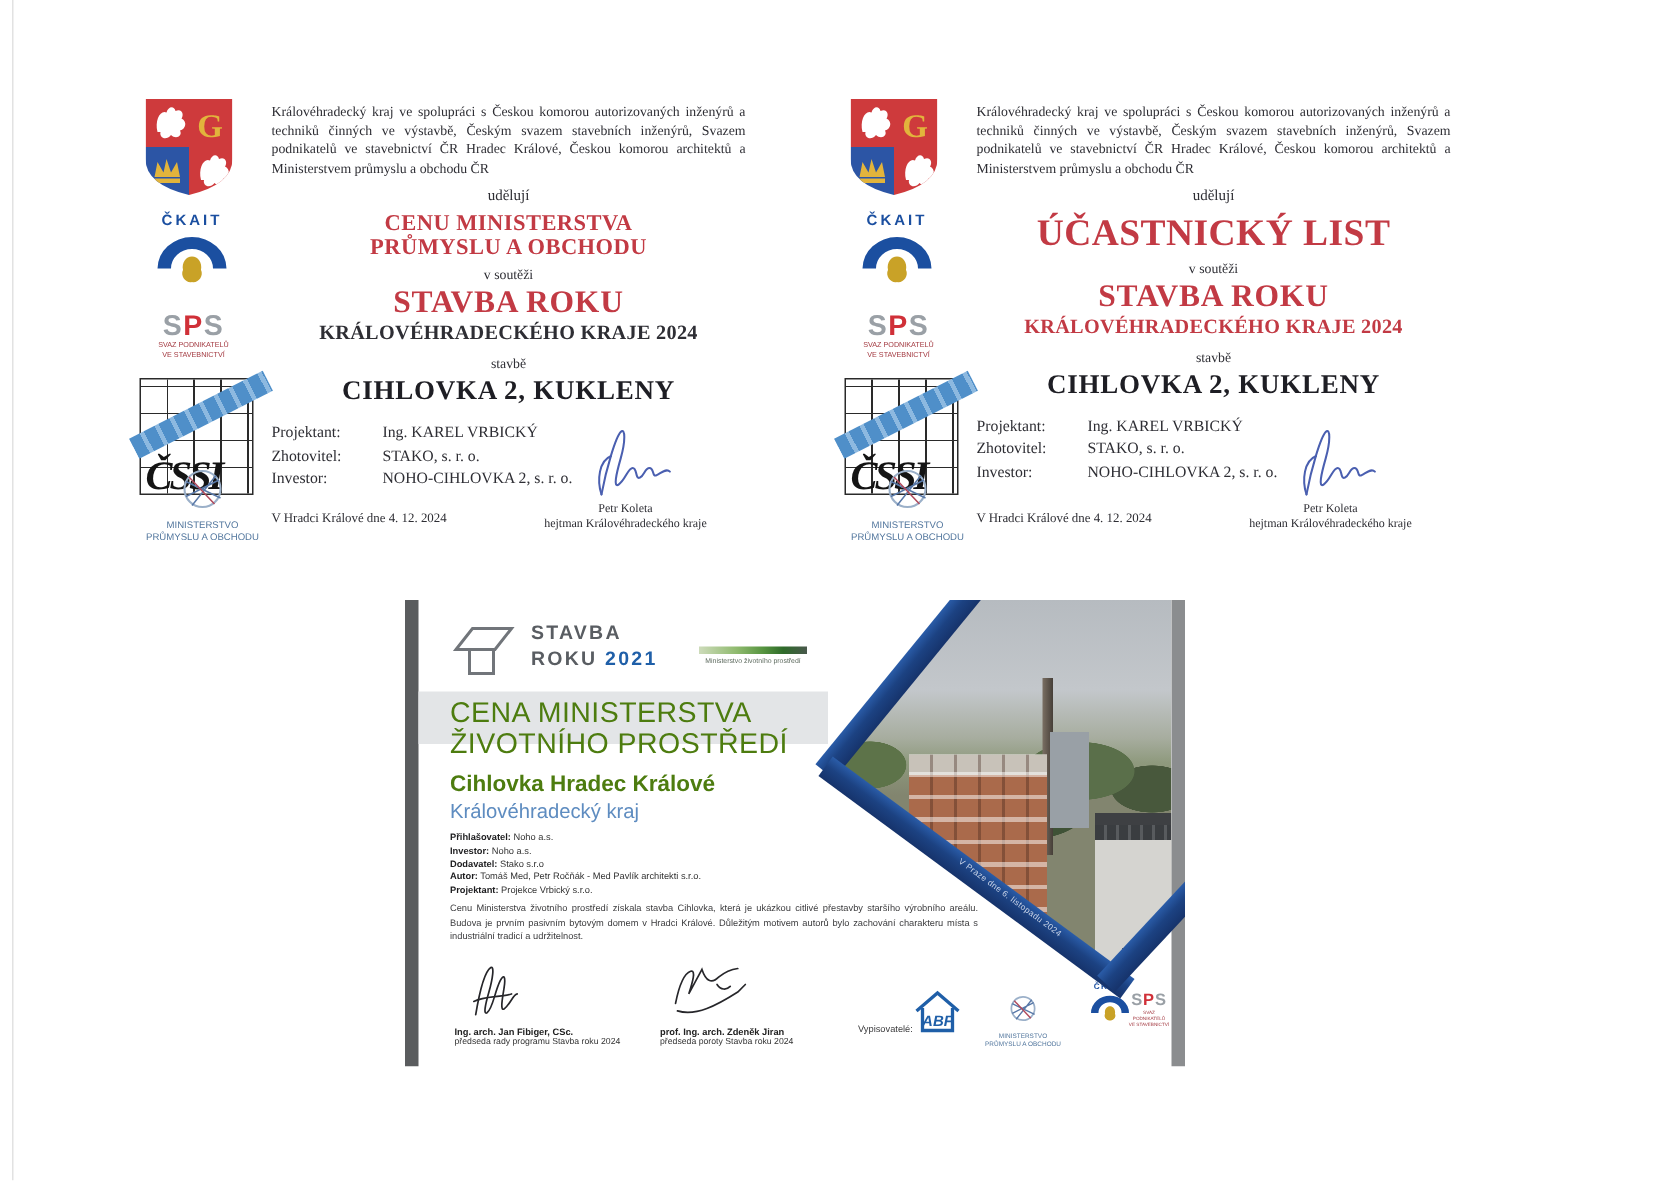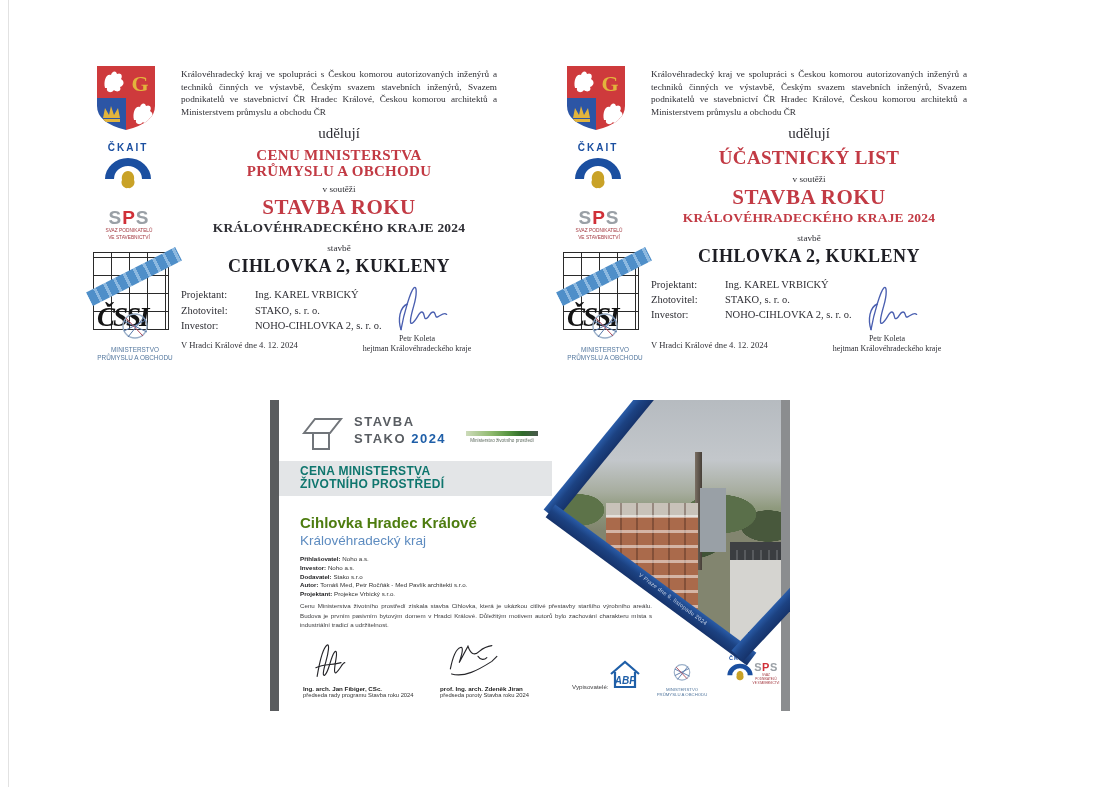--- a/index.html
+++ b/index.html
@@ -26,23 +26,23 @@
              repeating-linear-gradient(90deg,transparent 0 17px,#2a2a2a 17px 18px),#fff;}
   .cssi-band{position:absolute;left:-10px;top:16px;width:100px;height:15px;transform:rotate(-27deg);
              background:repeating-linear-gradient(90deg,#4f8fc9 0 8px,#8db9e0 8px 11px);}
   .cssi-word{position:absolute;left:3px;bottom:-4px;font-family:"Liberation Serif",serif;
              font-style:italic;font-weight:bold;font-size:27px;letter-spacing:-2px;color:#141414;}
   .lg-mpo{position:absolute;left:-6px;top:252px;width:112px;text-align:center;}
   .mpo-text{font-family:"Liberation Sans",sans-serif;font-size:6.4px;color:#53779e;line-height:1.25;}
 
   .content{position:absolute;left:96px;top:8px;width:316px;text-align:center;}
   .intro{text-align:justify;font-size:9.2px;line-height:1.36;}
-  .udeluji{margin-top:7px;font-size:15px;}
+  .udeluji{margin-top:7px;font-size:10px;}
   .title-red{margin-top:5px;font-weight:bold;font-size:15px;line-height:1.08;color:#C23A44;letter-spacing:.3px;}
-  #certB .title-red{font-size:19px;margin-top:6px;}
+  #certB .title-red{font-size:25px;margin-top:6px;}
   .vsoutezi{margin-top:5px;font-size:9.2px;}
   .stavba{margin-top:3px;font-size:21px;font-weight:bold;color:#C23A44;letter-spacing:.5px;line-height:1;}
   .kraj{font-size:13.5px;font-weight:bold;letter-spacing:.2px;color:#2e2e34;margin-top:2px;}
   #certB .kraj{color:#C23A44;}
   .stavbe{margin-top:7px;font-size:9.2px;}
   .bldg{margin-top:3px;font-size:18px;font-weight:bold;letter-spacing:.5px;color:#1e1e24;}
   .details{margin-top:10px;text-align:left;font-size:10.5px;width:240px;}
   .drow{display:flex;line-height:1.45;}
   .dlabel{width:74px;}
   .sig-block{position:absolute;right:8px;bottom:12px;width:160px;text-align:center;
@@ -56,21 +56,21 @@
   .cbar{position:absolute;top:0;width:9px;height:100%;}
   .cbar-l{left:0;background:#5a5c5e;}
   .cbar-r{right:0;background:#8b8d8f;}
   .sr-logo{position:absolute;left:30px;top:14px;display:flex;align-items:flex-start;}
   .sr-text{margin-left:10px;font-size:13px;letter-spacing:1.5px;color:#595d62;line-height:1.3;font-weight:bold;}
   .sr-year{color:#1F5FA8;}
   .mzp{position:absolute;left:196px;top:31px;width:72px;text-align:center;}
   .mzp-bar{height:5px;background:linear-gradient(90deg,#cddbba,#8fba6e 35%,#55933f 60%,#2f6b2a 78%,#49584c);}
   .mzp-text{font-size:4.6px;color:#5d6a5e;margin-top:2px;}
   .banner{position:absolute;left:9px;top:61px;width:273px;height:35px;background:#e3e5e7;}
-  .banner-text{padding:4px 0 0 21px;font-size:12px;font-weight:bold;color:#0f766e;line-height:1.12;letter-spacing:.3px;}
+  .banner-text{padding:4px 0 0 21px;font-size:19px;font-weight:normal;color:#4d7c0f;line-height:1.12;letter-spacing:.3px;}
   .c-title{position:absolute;left:30px;top:114px;font-size:15px;font-weight:bold;color:#4d7c0f;}
   .c-sub{position:absolute;left:30px;top:133px;font-size:13.5px;color:#5e8cc0;}
   .c-details{position:absolute;left:30px;top:155px;font-size:6.2px;color:#333;line-height:1.42;}
   .c-details .cl{font-weight:bold;color:#1d1d1f;}
   .c-para{position:absolute;left:30px;top:201px;width:352px;font-size:6.2px;color:#3c3c3e;
           line-height:1.55;text-align:justify;}
   .c-sig{position:absolute;width:130px;color:#222;}
   .c-sig svg{width:66px;height:44px;display:block;margin-bottom:1px;}
   .c-sig .nm{font-size:6.2px;font-weight:bold;}
   .c-sig .rl{font-size:5.8px;color:#333;}
@@ -321,21 +321,21 @@
 
   <div class="sr-logo">
     <svg width="44" height="38" viewBox="0 0 44 38">
       <g fill="none" stroke="#71757a" stroke-width="2">
         <path d="M4,19 L15,5 L41,5 L30,19 Z"></path>
         <path d="M13,19 H29 V35 H13 Z"></path>
       </g>
     </svg>
     <div class="sr-text">
       <div>STAVBA</div>
-      <div><span>STAKO</span> <span class="sr-year">2024</span></div>
+      <div><span>ROKU</span> <span class="sr-year">2021</span></div>
     </div>
   </div>
 
   <div class="mzp">
     <div class="mzp-bar"></div>
     <div class="mzp-text">Ministerstvo životního prostředí</div>
   </div>
 
   <div class="banner">
     <div class="banner-text">

